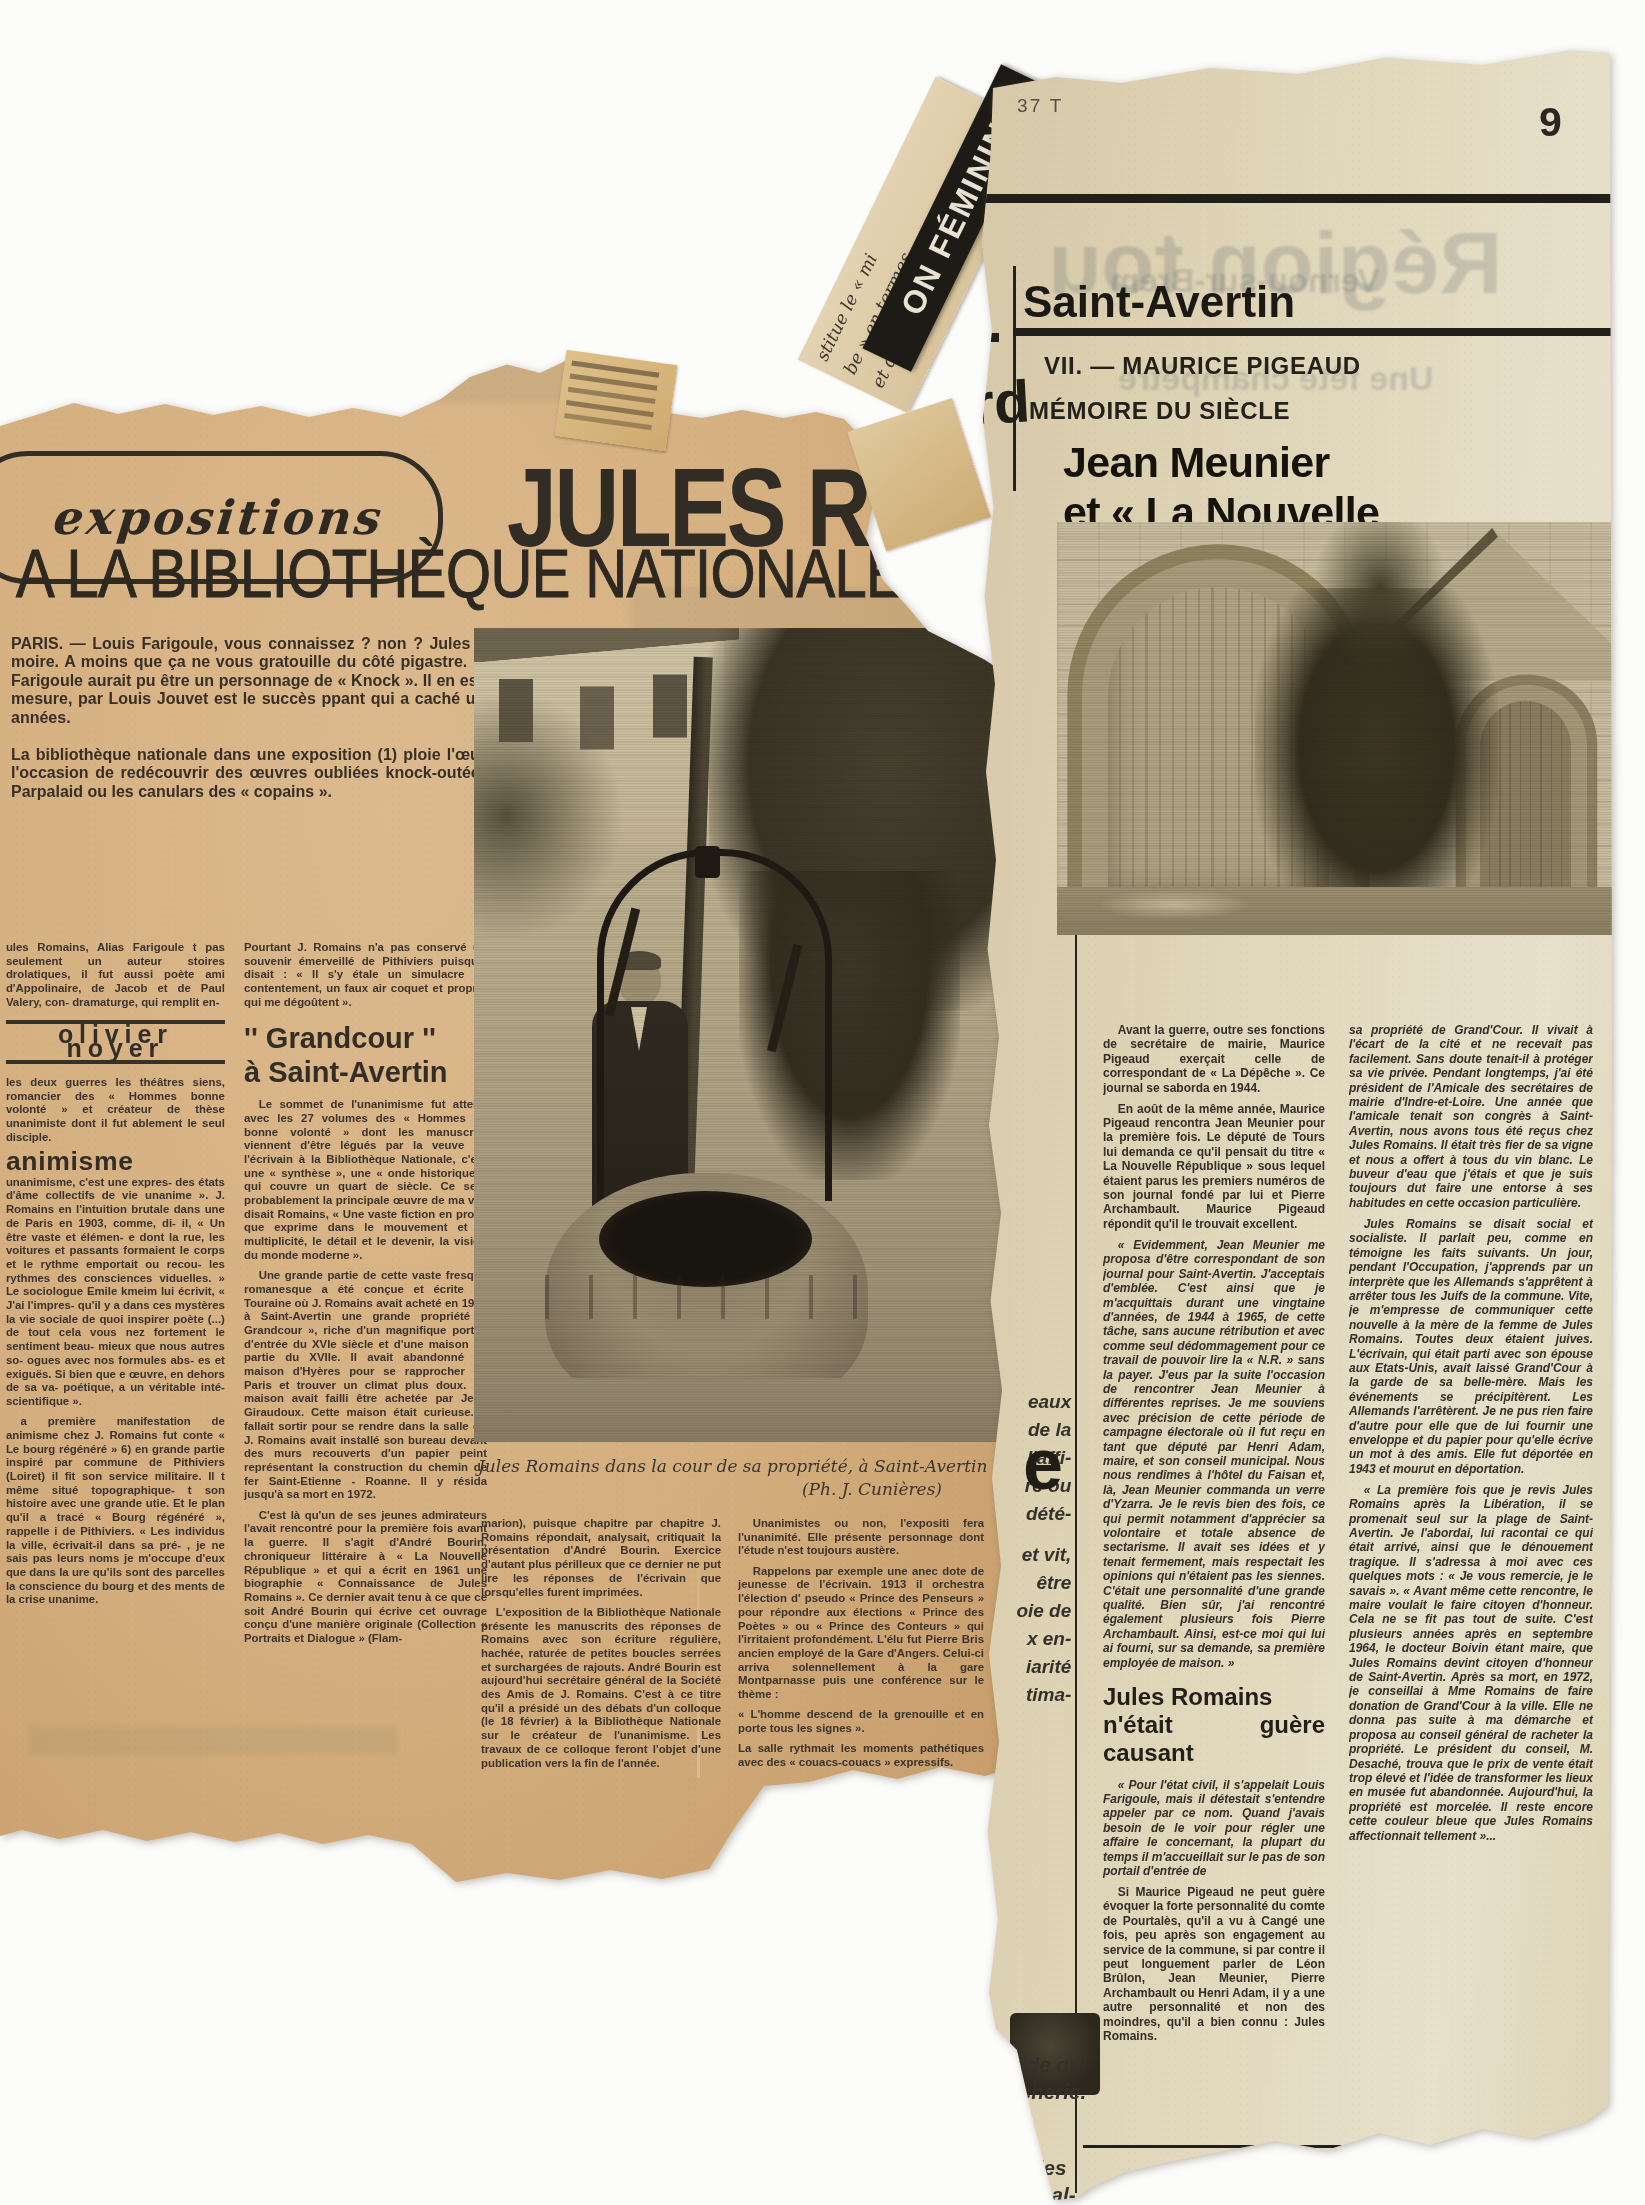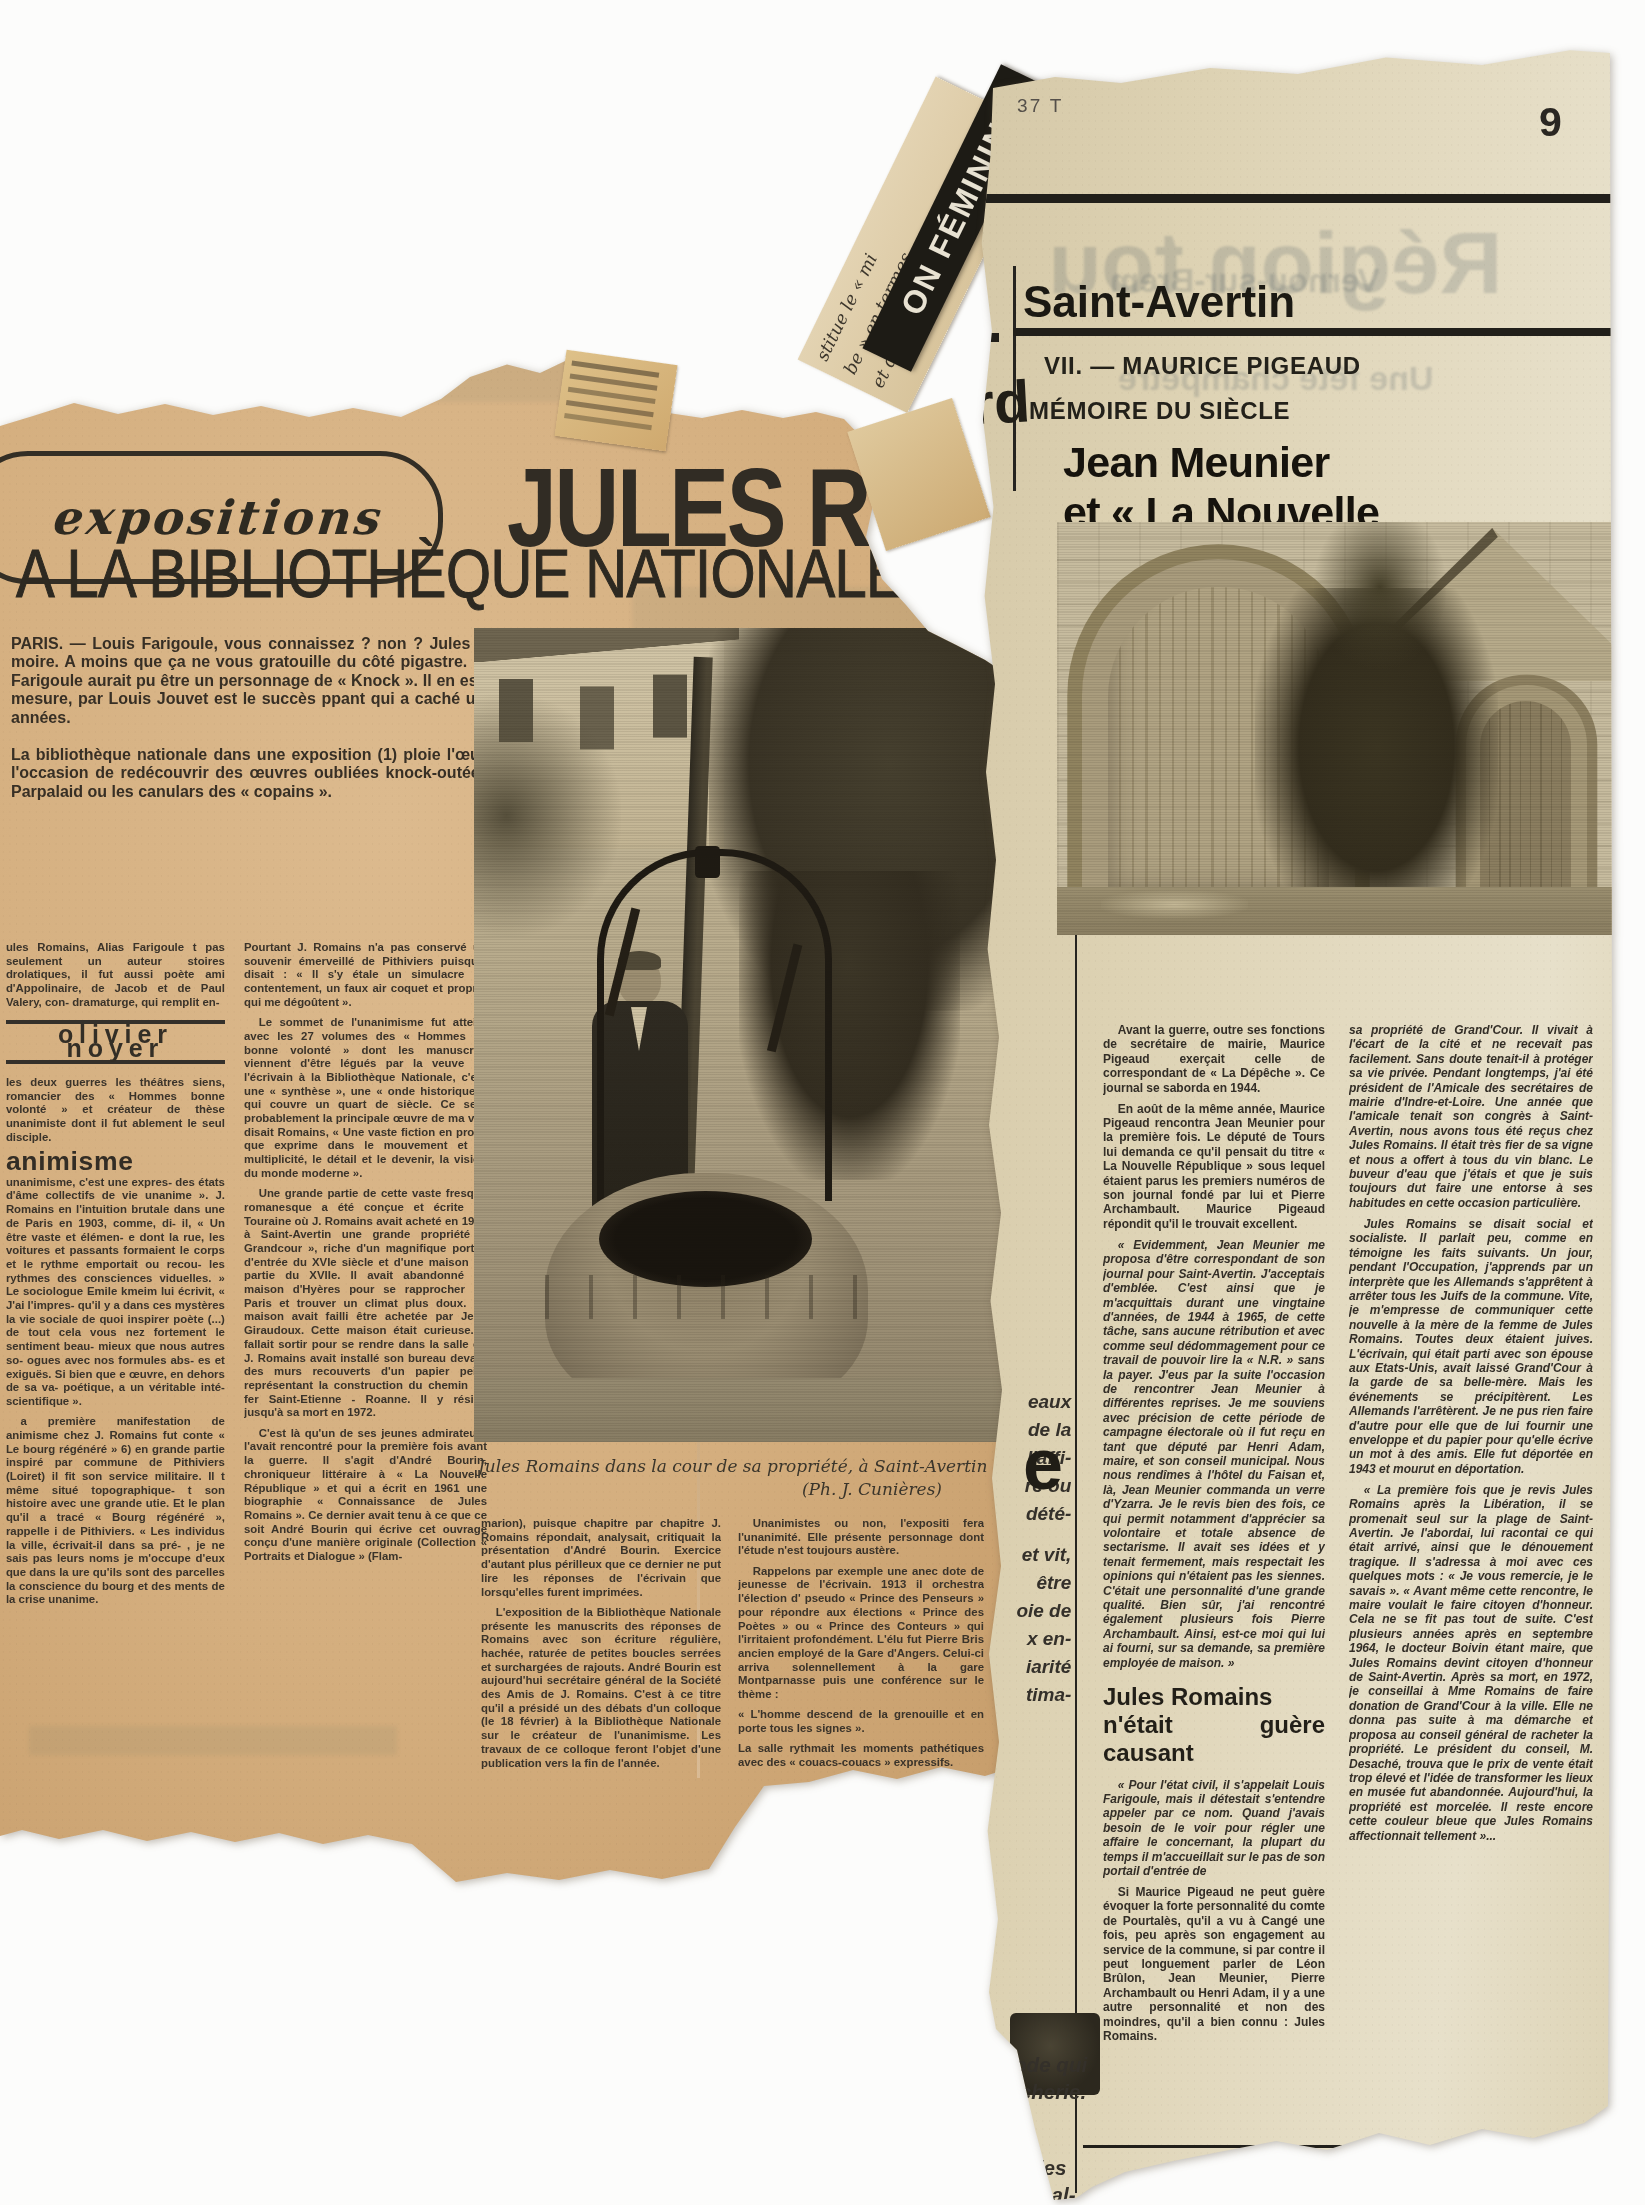--- a/index.html
+++ b/index.html
@@ -128,20 +128,24 @@
       <div class="p ni">ules Romains, Alias Farigoule t pas seulement un auteur stoires drolatiques, il fut aussi poète ami d'Appolinaire, de Jacob et de Paul Valery, con- dramaturge, qui remplit en-</div>
       <div id="noyer-box">olivier noyer</div>
       <div class="p ni">les deux guerres les théâtres siens, romancier des « Hommes bonne volonté » et créateur de thèse unanimiste dont il fut ablement le seul disciple.</div>
       <div class="subhead-a">animisme</div>
       <div class="p ni">unanimisme, c'est une expres- des états d'âme collectifs de vie unanime ». J. Romains en l'intuition brutale dans une de Paris en 1903, comme, di- il, « Un être vaste et élémen- e dont la rue, les voitures et passants formaient le corps et le rythme emportait ou recou- les rythmes des consciences viduelles. » Le sociologue Emile kmeim lui écrivit, « J'ai l'impres- qu'il y a dans ces mystères la vie sociale de quoi inspirer poète (...) de tout cela vous nez fortement le sentiment beau- mieux que nous autres so- ogues avec nos formules abs- es et exiguës. Si bien que e œuvre, en dehors de sa va- poétique, a un véritable inté- scientifique ».</div>
       <div class="p">a première manifestation de animisme chez J. Romains fut conte « Le bourg régénéré » 6) en grande partie inspiré par commune de Pithiviers (Loiret) il fit son service militaire. Il t même situé topographique- t son histoire avec une grande utie. Et le plan qu'il a tracé « Bourg régénéré », rappelle i de Pithiviers. « Les individus la ville, écrivait-il dans sa pré- , je ne sais pas leurs noms je m'occupe d'eux que dans la ure qu'ils sont des parcelles la conscience du bourg et des ments de la crise unanime.</div>
     </div>
 
     <div id="col-b" class="ncol lbody">
       <div class="p ni"><span>Pourtant J. Romains n'a pas conservé un souvenir émerveillé de Pithiviers puisqu'il disait : </span><span class="boldq">« Il s'y étale un simulacre de contentement, un faux air coquet et propret qui me dégoûtent ».</span></div>
+      <div class="subhead-b">
+        <div>'' Grandcour ''</div>
+        <div>à Saint-Avertin</div>
+      </div>
       <div class="p">Le sommet de l'unanimisme fut atteint avec les 27 volumes des « Hommes de bonne volonté » dont les manuscrits viennent d'être légués par la veuve de l'écrivain à la Bibliothèque Nationale, c'est une « synthèse », une « onde historique » qui couvre un quart de siècle. Ce sera probablement la principale œuvre de ma vie, disait Romains, « Une vaste fiction en prose que exprime dans le mouvement et la multiplicité, le détail et le devenir, la vision du monde moderne ».</div>
       <div class="p">Une grande partie de cette vaste fresque romanesque a été conçue et écrite en Touraine où J. Romains avait acheté en 1929 à Saint-Avertin une grande propriété « Grandcour », riche d'un magnifique portail d'entrée du XVIe siècle et d'une maison en partie du XVIIe. Il avait abandonné sa maison d'Hyères pour se rapprocher de Paris et trouver un climat plus doux. La maison avait failli être achetée par Jean Giraudoux. Cette maison était curieuse. Il fallait sortir pour se rendre dans la salle où J. Romains avait installé son bureau devant des murs recouverts d'un papier peint représentant la construction du chemin de fer Saint-Etienne - Roanne. Il y résida jusqu'à sa mort en 1972.</div>
       <div class="p">C'est là qu'un de ses jeunes admirateurs l'avait rencontré pour la première fois avant la guerre. Il s'agit d'André Bourin, chroniqueur littéraire à « La Nouvelle République » et qui a écrit en 1961 une biographie « Connaissance de Jules Romains ». Ce dernier avait tenu à ce que ce soit André Bourin qui écrive cet ouvrage conçu d'une manière originale (Collection « Portraits et Dialogue » (Flam-</div>
     </div>
 
     <div id="jr-photo" class="ht" style="background:linear-gradient(180deg,#c9bd9f 0%,#b8ab8c 40%,#a2957a 75%,#8e8269 100%);">
       <div class="pf" style="left:0;top:0;width:250px;height:221px;background:linear-gradient(180deg,#d2c6a8,#c2b493);"></div>
       <div class="pf" style="left:25px;top:51px;width:34px;height:63px;background:#5c5543;box-shadow:81px 7.4px 0 #6a624e, 154px -4.4px 0 #5c5543;"></div>
       <div class="pf" style="left:0;top:0;width:265px;height:34px;background:linear-gradient(175deg,#6e6550 60%,transparent 61%);"></div>
       <div class="pf" style="left:235px;top:-29px;width:301px;height:412px;background:radial-gradient(ellipse at 60% 40%,#46402f 0%,#393325 55%,transparent 78%);"></div>

